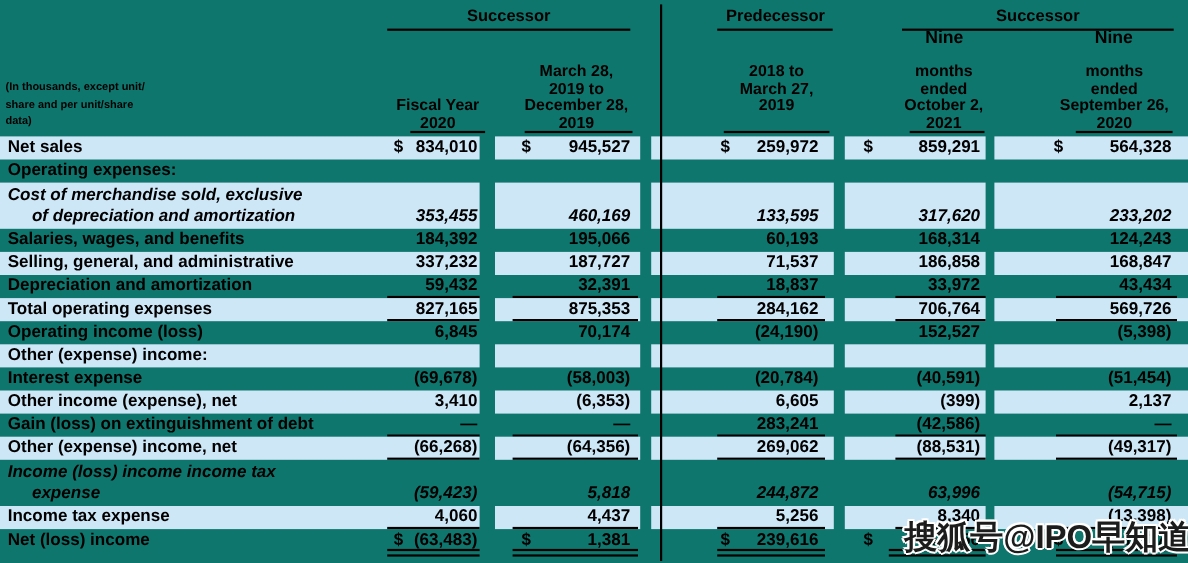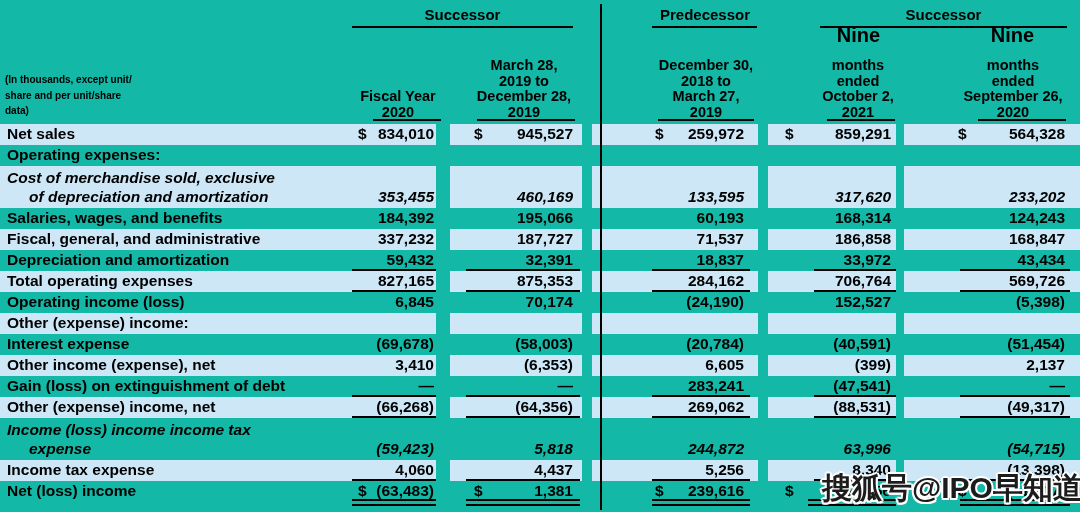--- a/index.html
+++ b/index.html
@@ -1,25 +1,25 @@
 <!DOCTYPE html>
 <html style="--hl: #cde7f7;"><head>
 <meta charset="utf-8">
 <style>
   html,body{margin:0;padding:0;background:#fff;}
   .page{
-    position:relative;width:1080px;height:512px;background:#14b8a6;
+    position:relative;width:1080px;height:512px;background:#0f766e;
     font-family:"Liberation Sans","DejaVu Sans",sans-serif;
     font-weight:bold;color:#000;overflow:hidden;
   }
   
   .abs{position:absolute;}
   .grp{font-size:15px;text-align:center;line-height:18px;}
   .hline{height:0;border-bottom:2px solid #000;}
-  .nine{font-size:20px;text-align:center;line-height:16px;}
+  .nine{font-size:16px;text-align:center;line-height:16px;}
   .colhead{font-size:14.5px;line-height:15.5px;text-align:center;}
   .note{font-size:10px;line-height:15.5px;text-align:left;}
   
   .rows{position:absolute;top:124px;left:0;width:1080px;}
   .row{display:flex;height:21px;position:relative;}
   .row.h2{height:42px;font-style:italic;}
   .cell{position:relative;display:flex;align-items:flex-end;box-sizing:border-box;
         font-size:15.5px;line-height:19px;padding-bottom:2px;}
   .c0{width:350px;padding-left:7px;flex-direction:column;align-items:flex-start;justify-content:flex-end;}
   .c0 .l2{padding-left:22px;}
@@ -80,21 +80,20 @@
       <div>Fiscal Year</div>
       <div>2020</div>
     </div>
   <div class="abs colhead" style="left:458px;top:58px;width:132px;" id="ch1">
       <div>March 28,</div>
       <div>2019 to</div>
       <div>December 28,</div>
       <div>2019</div>
     </div>
   <div class="abs colhead" style="left:628px;top:58px;width:156px;" id="ch2">
-      <div>December 30,</div>
       <div>2018 to</div>
       <div>March 27,</div>
       <div>2019</div>
     </div>
   <div class="abs colhead" style="left:790px;top:58px;width:136px;" id="ch3">
       <div>months</div>
       <div>ended</div>
       <div>October 2,</div>
       <div>2021</div>
     </div>
@@ -199,21 +198,21 @@
         <div class="cell num c4">
           <span class="val">168,314</span>
         </div>
         <div class="gut g4"></div>
         <div class="cell num c5">
           <span class="val">124,243</span>
         </div>
       </div>
       <div class="row shade">
         <div class="cell c0">
-          <div>Fiscal, general, and administrative</div>
+          <div>Selling, general, and administrative</div>
         </div>
         <div class="cell num c1">
           <span class="val">337,232</span>
         </div>
         <div class="gut g1"></div>
         <div class="cell num c2">
           <span class="val">187,727</span>
         </div>
         <div class="gut g2"></div>
         <div class="cell num c3">
@@ -372,21 +371,21 @@
         <div class="gut g1"></div>
         <div class="cell num c2">
           <span class="val">—</span>
         </div>
         <div class="gut g2"></div>
         <div class="cell num c3">
           <span class="val">283,241</span>
         </div>
         <div class="gut g3"></div>
         <div class="cell num c4">
-          <span class="val">(47,541)</span>
+          <span class="val">(42,586)</span>
         </div>
         <div class="gut g4"></div>
         <div class="cell num c5">
           <span class="val">—</span>
         </div>
       </div>
       <div class="row shade rule1">
         <div class="cell c0">
           <div>Other (expense) income, net</div>
         </div>

